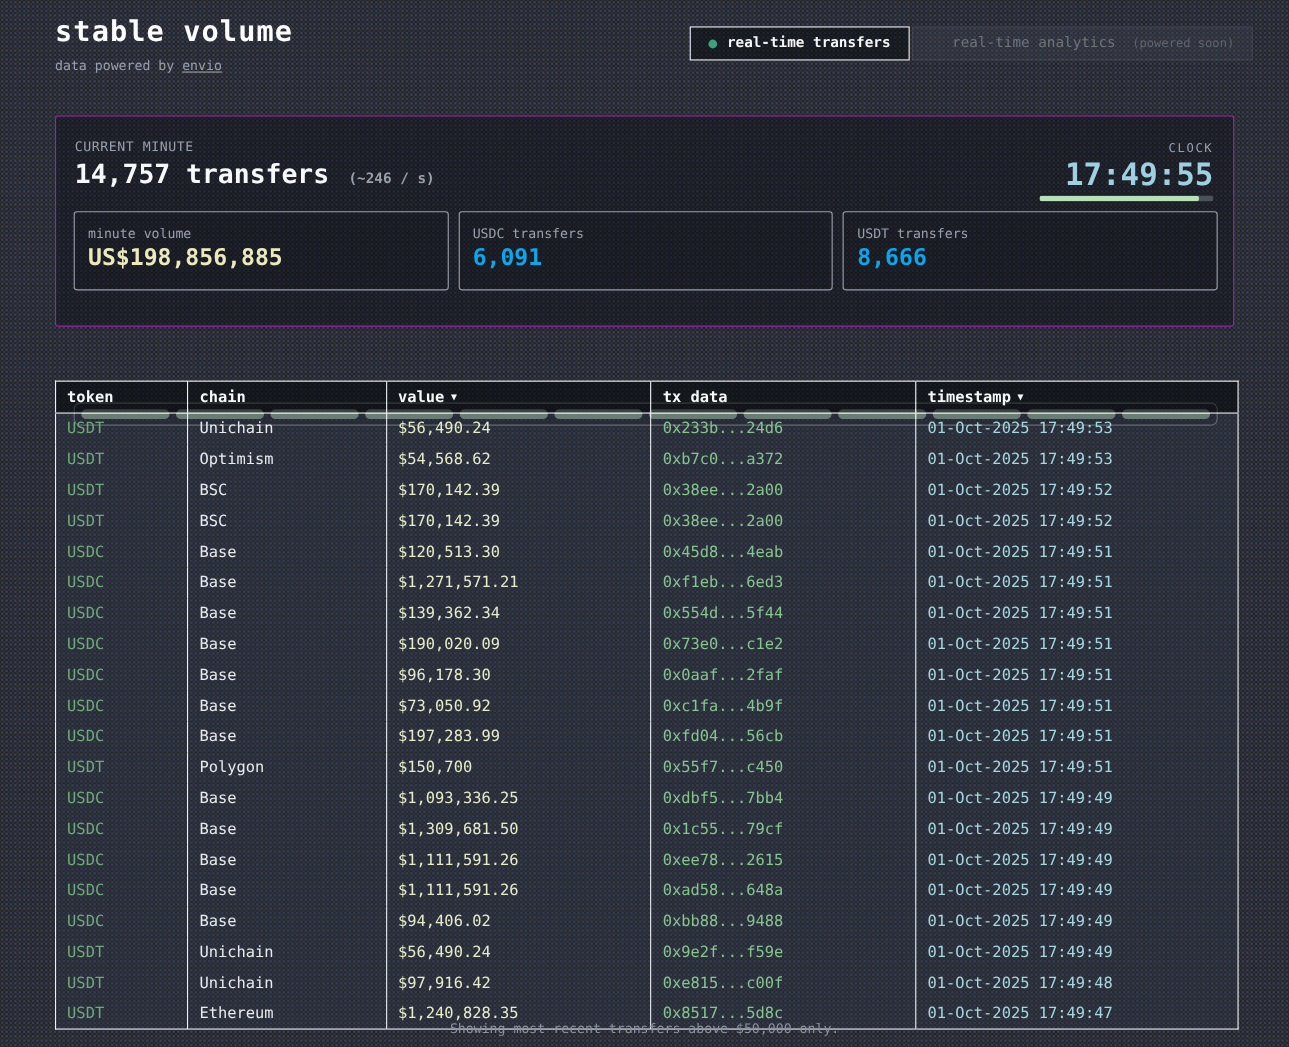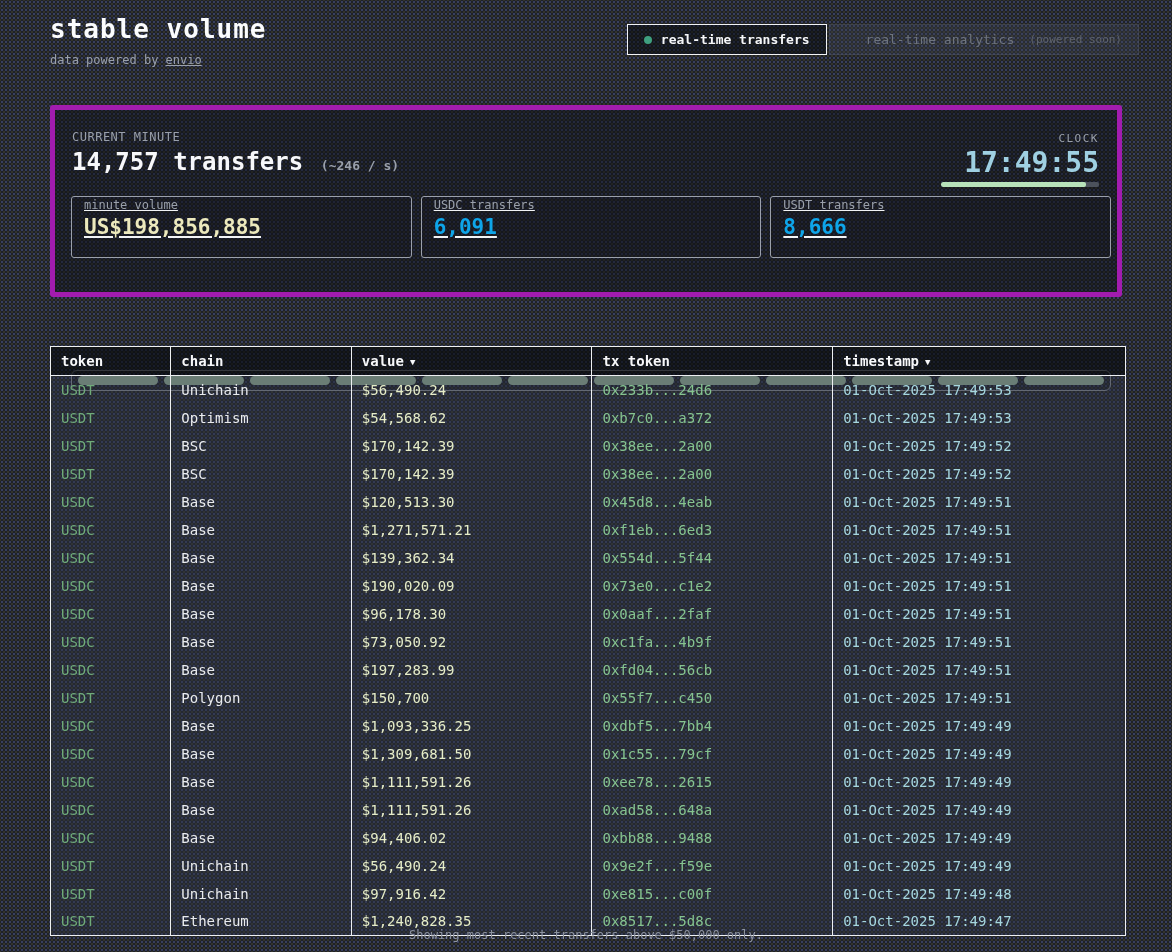--- a/index.html
+++ b/index.html
@@ -38,32 +38,32 @@
   
   .tabs{position:absolute;top:24px;right:33px;display:flex;align-items:stretch;gap:2px;height:31px;}
   .tab{display:flex;align-items:center;gap:9px;padding:0 16px;font-size:13px;white-space:nowrap;cursor:pointer;}
   .tab.active{background:rgba(10,12,16,.55);border:1.5px solid #f2f3f5;color:#f5f6f8;font-weight:bold;text-align:center;}
   .tab.inactive{background:rgba(66,70,82,.30);border:1px solid rgba(90,95,108,.35);color:var(--muted2);padding-left:36px;}
   .tab .dot{width:8px;height:8px;border-radius:50%;background:#3fa080;}
   .tab .coming{font-size:11px;color:#5f646e;margin-left:6px;}
   
   .panel{
     position:absolute;left:50px;top:105px;width:1072px;height:192px;
-    border:5px solid #a21caf;border-radius:3px;background:rgba(14,16,22,.45);
+    border:1px solid #a21caf;border-radius:3px;background:rgba(14,16,22,.45);
   }
   .panel .eyebrow{position:absolute;left:17px;top:20px;font-size:12px;letter-spacing:.5px;color:var(--muted);}
   .panel .bigline{position:absolute;left:17px;top:38px;white-space:nowrap;}
   .panel .bigline .count{font-size:24px;font-weight:bold;color:#f7f8fa;}
   .panel .bigline .rate{font-size:13px;font-weight:bold;color:var(--muted);margin-left:8px;}
   .panel .clock-label{position:absolute;right:18px;top:22px;font-size:11px;letter-spacing:1.5px;color:var(--muted);}
   .panel .clock-time{position:absolute;right:18px;top:36px;font-size:28px;font-weight:600;color:var(--cyan-time);}
   .panel .clock-bar{position:absolute;right:18px;top:72px;width:158px;height:5px;background:#4c525c;border-radius:2px;overflow:hidden;}
   .panel .clock-bar .fill{height:100%;background:var(--bar-green);border-radius:2px;}
   .boxes{position:absolute;left:16px;top:86px;width:1040px;display:flex;gap:9px;}
-  .stat-box{flex:1;height:62px;border:1px solid #9ba0ab;border-radius:3px;padding:1px 12px;background:rgba(18,20,27,.25);text-decoration:underline;}
+  .stat-box{flex:1;height:72px;border:1px solid #9ba0ab;border-radius:3px;padding:12px 12px;background:rgba(18,20,27,.25);}
   .stat-box .lbl{font-size:12px;color:var(--muted);}
   .stat-box .val{margin-top:3px;font-size:21px;font-weight:bold;color:#0ea5e9;}
   .boxes .stat-box:nth-child(1) .val{color:var(--pale-yellow);}
   .segbar{
     position:absolute;left:16px;top:260px;width:1040px;height:21px;
     border:1px solid #878c96;border-radius:6px;display:flex;gap:6px;padding:4px 6px;align-items:center;
     background:rgba(18,20,27,.25);
   }
   .segbar .seg{flex:1;height:9px;border-radius:5px;background:var(--sage);}
   
@@ -167,21 +167,21 @@
         <th>
           <span>token</span>
         </th>
         <th>
           <span>chain</span>
         </th>
         <th>
           <span>value</span><span class="arrow">▼</span>
         </th>
         <th>
-          <span>tx token</span>
+          <span>tx data</span>
         </th>
         <th>
           <span>timestamp</span><span class="arrow">▼</span>
         </th>
       </tr>
     </thead>
     <tbody>
   <tr>
     <td class="token">USDT</td>
     <td class="chain">Unichain</td>

